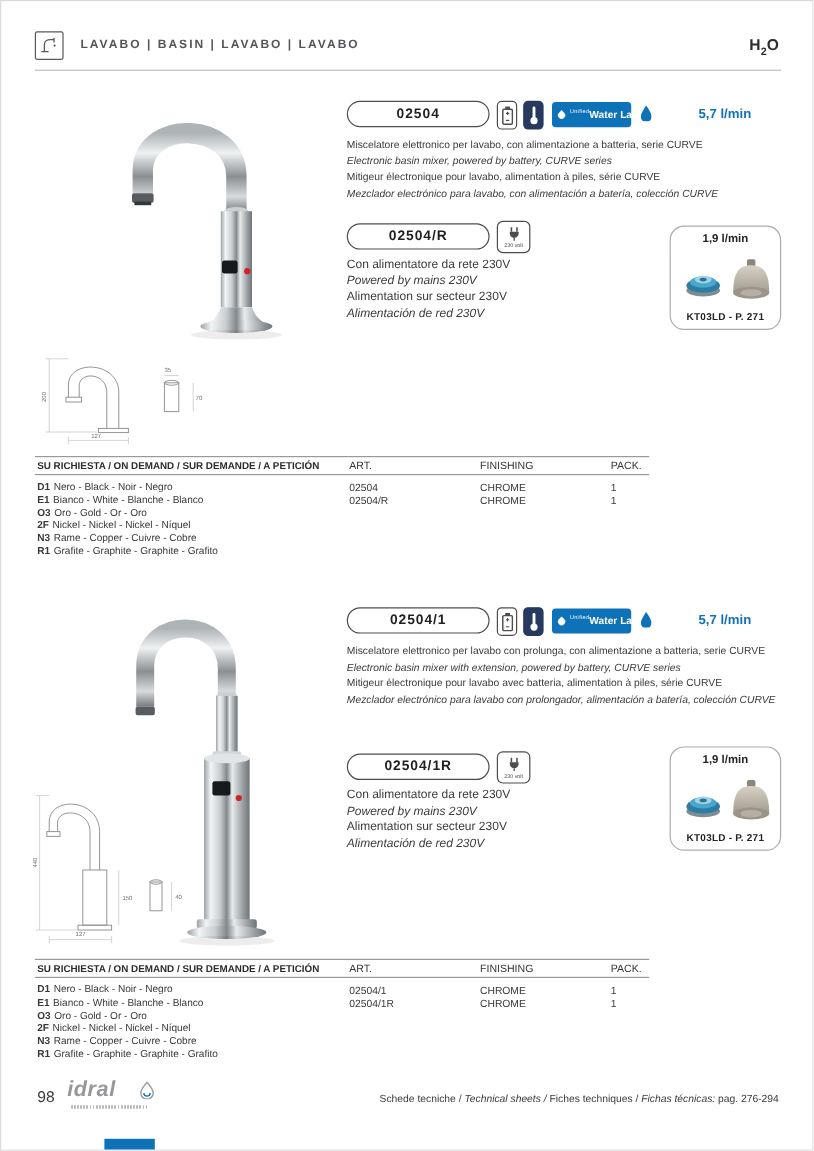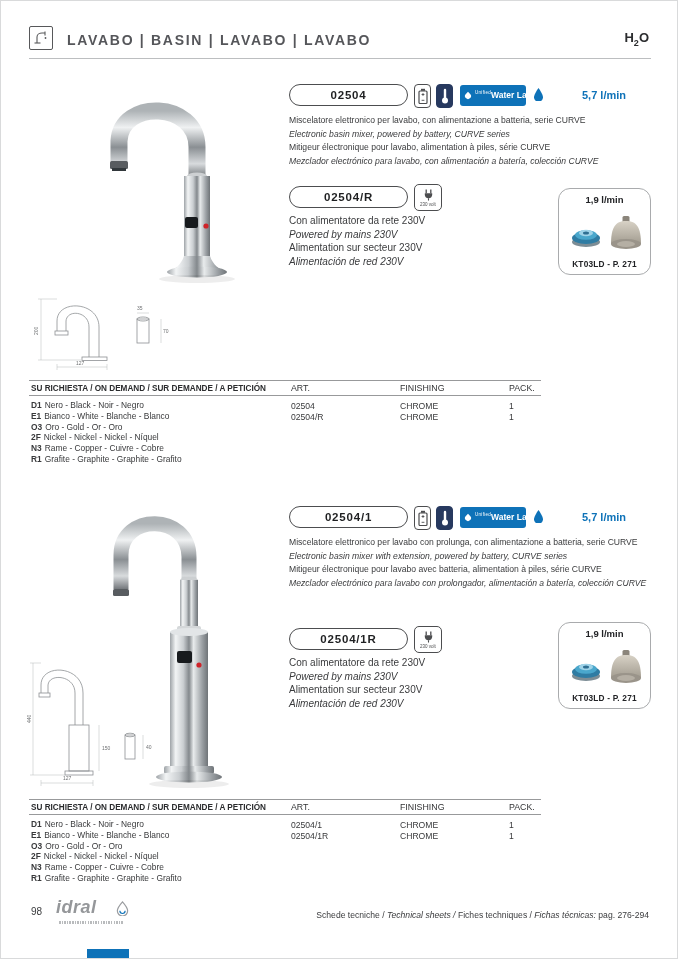--- a/index.html
+++ b/index.html
@@ -2,21 +2,21 @@
 <html><head>
 <meta charset="utf-8">
 <style>
   * { margin:0; padding:0; box-sizing:border-box; }
   html,body { background:#fff; }
   body { width:678px; height:959px; font-family:"Liberation Sans", sans-serif; }
   .page { position:relative; width:678px; height:959px; background:#fff; border:1px solid #d9dadb; overflow:hidden; }
 
   
   .hdr-icon { position:absolute; left:28px; top:25px; width:24px; height:24px; border:1.2px solid #57585a; border-radius:2px; display:flex; align-items:center; justify-content:center; background:#fff; }
-  .hdr-title { position:absolute; left:66px; top:31px; font-size:14px; font-weight:600; letter-spacing:1.7px; color:#55565a; }
+  .hdr-title { position:absolute; left:66px; top:31px; font-size:10px; font-weight:600; letter-spacing:1.7px; color:#55565a; }
   .h2o { position:absolute; right:28px; top:29px; font-size:13px; font-weight:bold; color:#2c2d2f; }
   .h2o sub { font-size:9px; }
   .hdr-rule { position:absolute; left:28px; top:57px; width:622px; border-top:1px solid #bcbec0; }
 
   
   .pill { position:absolute; width:119px; height:22px; border:1.5px solid #4c4d4f; border-radius:11px; background:#fff; display:flex; align-items:center; justify-content:center; font-size:11.5px; font-weight:bold; letter-spacing:0.8px; color:#1f2022; }
   .icon-box { position:absolute; width:17px; height:24px; border:1.2px solid #4c4d4f; border-radius:4px; background:#fff; display:flex; align-items:center; justify-content:center; }
   .icon-box.dark { background:#27395f; border-color:#27395f; }
   .plug-box { position:absolute; width:28px; height:27px; border:1.2px solid #4c4d4f; border-radius:5px; background:#fff; display:flex; flex-direction:column; align-items:center; justify-content:center; gap:1px; }
   .plug-label { font-size:4.5px; color:#4c4d4f; line-height:5px; }
@@ -49,21 +49,21 @@
   .finishes { position:absolute; }
   .finish-row { font-size:8.4px; line-height:10.8px; color:#38393b; white-space:nowrap; }
   .finish-row b { margin-right:3px;margin-top:36px; }
   .od-rows { position:absolute; display:grid; grid-template-columns:109px 109px auto; font-size:8.6px; line-height:10.5px; color:#38393b; }
 
   .photo { position:absolute; }
   .drawing { position:absolute; }
   .dim-text { font-size:5px; fill:#6f7173; font-family:"Liberation Sans", sans-serif; }
 
   
-  .page-num { position:absolute; left:30px; top:905px; font-size:10px; color:#3a3b3d; }
+  .page-num { position:absolute; left:30px; top:905px; font-size:13px; color:#3a3b3d; }
   .logo { position:absolute; left:55px; top:898px; display:flex; align-items:flex-end; gap:18px; }
   .logo-text { font-size:18px; font-weight:bold; font-style:italic; color:#95979a; letter-spacing:0.5px; line-height:17px; }
   .logo-micro { position:absolute; left:58px; top:920px; height:2.5px; width:64px; background:repeating-linear-gradient(90deg,#b9bbbd 0 1.5px,transparent 1.5px 2.6px); }
   .footer-note { position:absolute; right:28px; top:909px; font-size:8.6px; color:#3a3b3d; white-space:nowrap; }
   .page-tab { position:absolute; left:86px; top:948px; width:42px; height:11px; background:#0e72b8; }
 </style>
 </head>
 <body>
 
 <svg width="0" height="0" style="position:absolute" aria-hidden="true">

